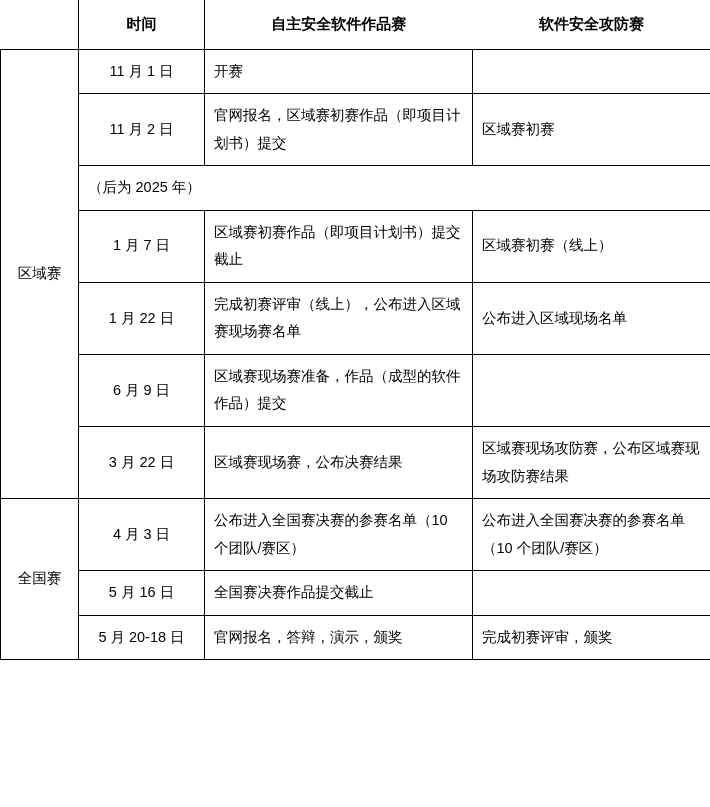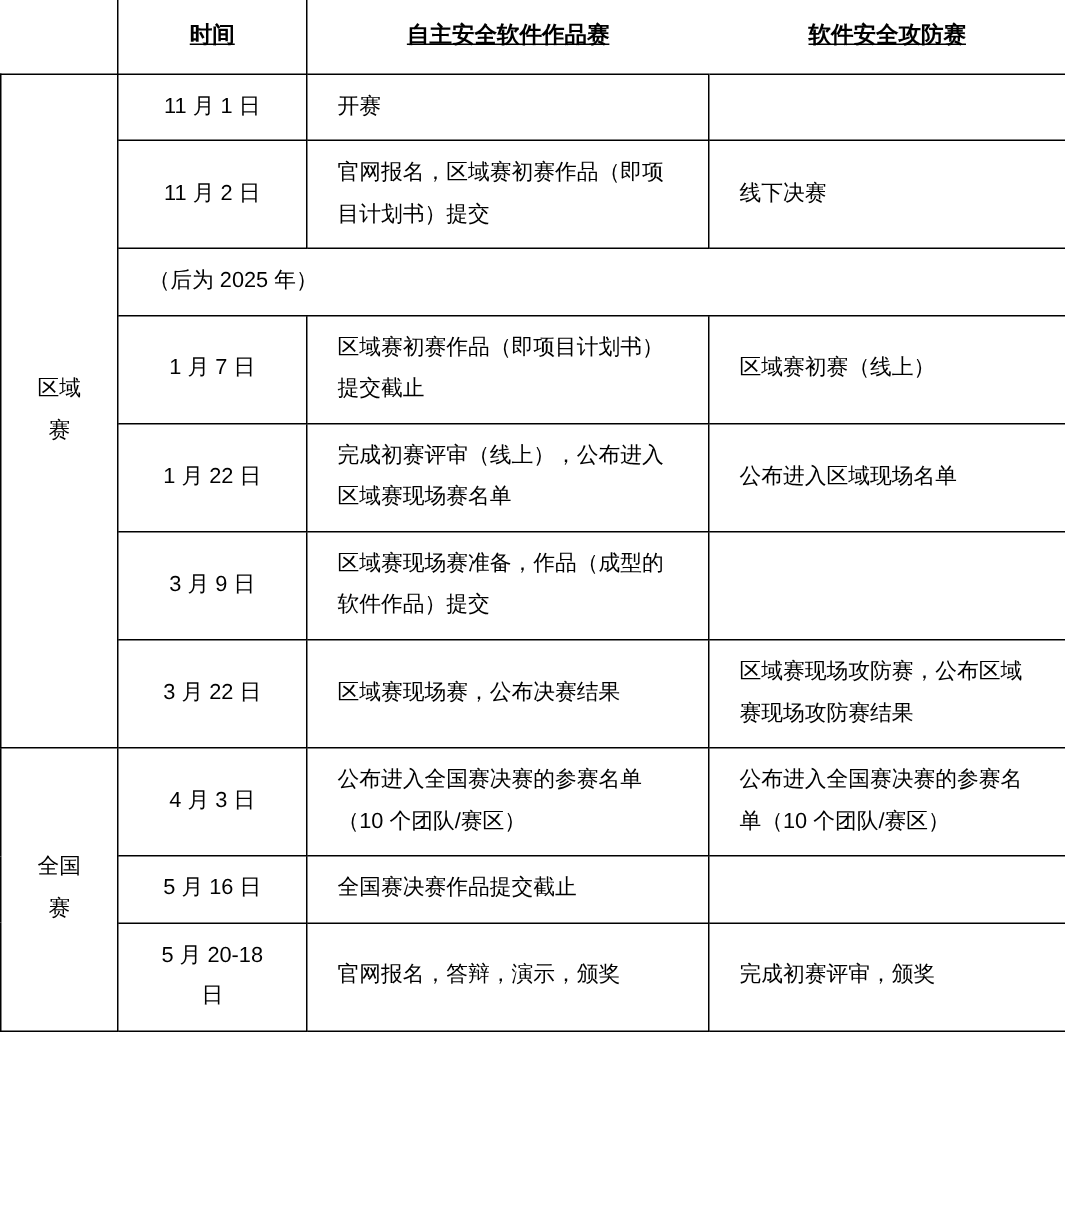--- a/index.html
+++ b/index.html
@@ -18,38 +18,37 @@
     border-collapse: collapse;
     width: 710px;
     table-layout: fixed;
   }
   table.schedule td, table.schedule th {
     border: 1px solid #000000;
     font-weight: normal;
     font-size: 14.5px;
     line-height: 1.9;
     vertical-align: middle;
-    padding: 8px 20px;
+    padding: 8px 9px;
     box-sizing: border-box;
   }
   
   col.c-stage  { width: 78px; }
   col.c-time   { width: 126px; }
   col.c-work   { width: 268px; }
   col.c-attack { width: 238px; }
 
   
   tr.head th {
     border: none;
     border-bottom: 1px solid #000000;
     text-align: center;
     font-weight: bold;
     font-size: 15px;
     padding: 10px 6px;
-    text-decoration: underline;
   }
   tr.head th.head-stage {
     border-bottom: none;
   }
   tr.head th.head-time {
     border-left: 1px solid #000000;
     border-right: 1px solid #000000;
   }
   tr.head th.head-attack {
     border-right: none;
@@ -94,41 +93,41 @@
     <tr>
       <td class="stage-cell" rowspan="7">区域赛</td>
       <td class="time-cell">11 月 1 日</td>
       <td class="desc-cell">开赛</td>
       <td class="desc-cell empty-cell"></td>
     </tr>
 
     <tr>
       <td class="time-cell">11 月 2 日</td>
       <td class="desc-cell">官网报名，区域赛初赛作品（即项目计划书）提交</td>
-      <td class="desc-cell">线下决赛</td>
+      <td class="desc-cell">区域赛初赛</td>
     </tr>
 
     <tr>
       <td class="note-cell" colspan="3">（后为 2025 年）</td>
     </tr>
 
     <tr>
       <td class="time-cell">1 月 7 日</td>
       <td class="desc-cell">区域赛初赛作品（即项目计划书）提交截止</td>
       <td class="desc-cell">区域赛初赛（线上）</td>
     </tr>
 
     <tr>
       <td class="time-cell">1 月 22 日</td>
       <td class="desc-cell">完成初赛评审（线上），公布进入区域赛现场赛名单</td>
       <td class="desc-cell">公布进入区域现场名单</td>
     </tr>
 
     <tr>
-      <td class="time-cell">3 月 9 日</td>
+      <td class="time-cell">6 月 9 日</td>
       <td class="desc-cell">区域赛现场赛准备，作品（成型的软件作品）提交</td>
       <td class="desc-cell empty-cell"></td>
     </tr>
 
     <tr>
       <td class="time-cell">3 月 22 日</td>
       <td class="desc-cell">区域赛现场赛，公布决赛结果</td>
       <td class="desc-cell">区域赛现场攻防赛，公布区域赛现场攻防赛结果</td>
     </tr>
 

